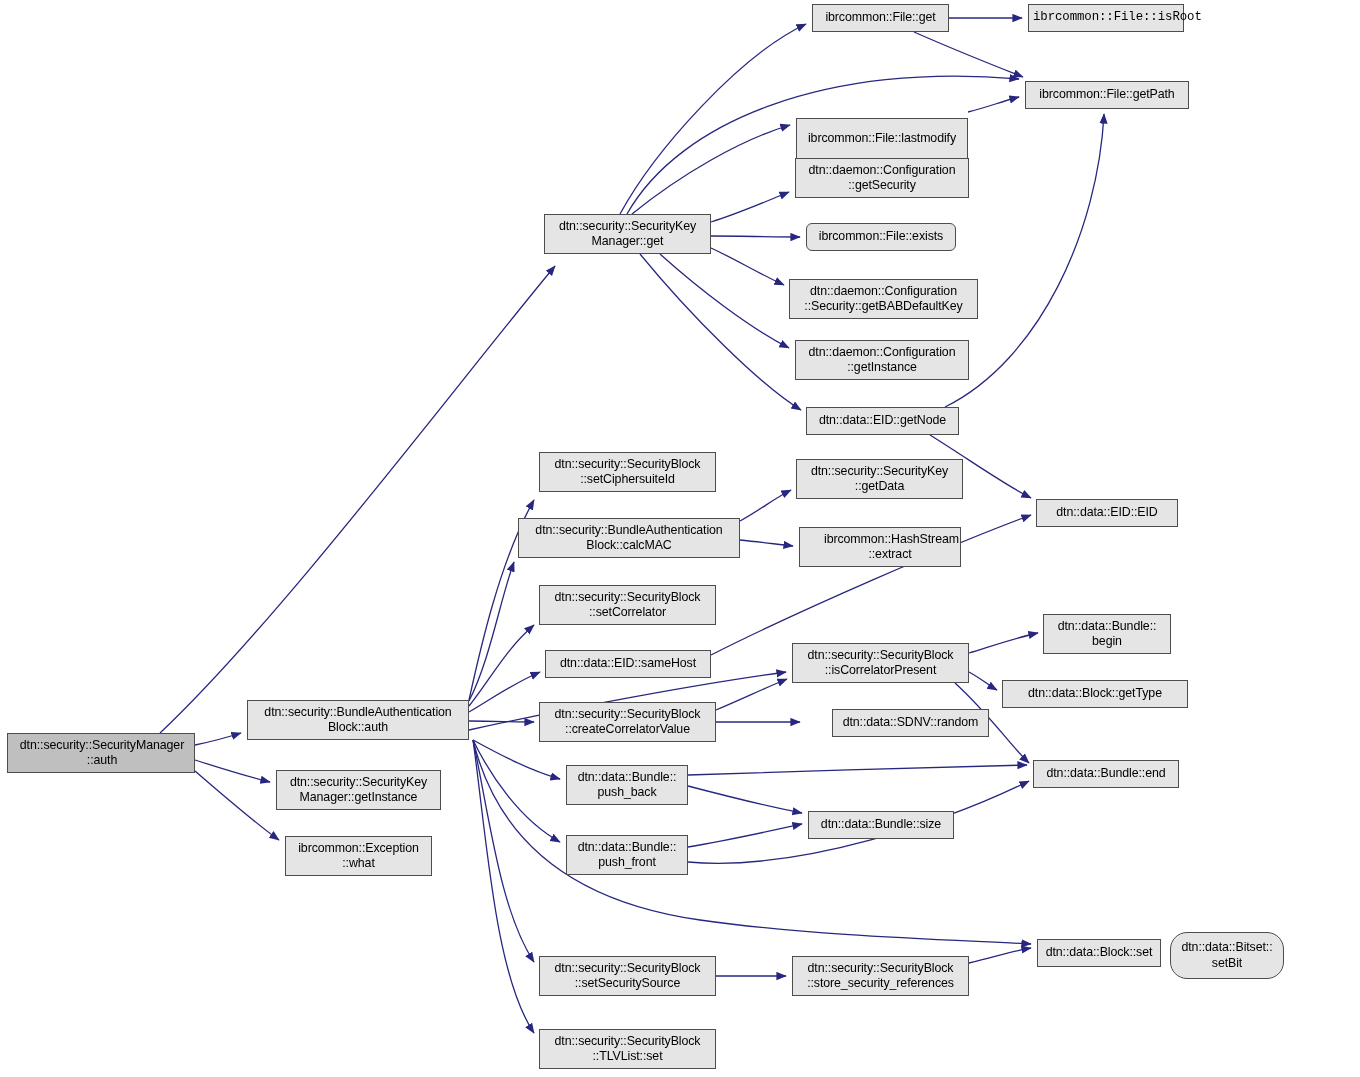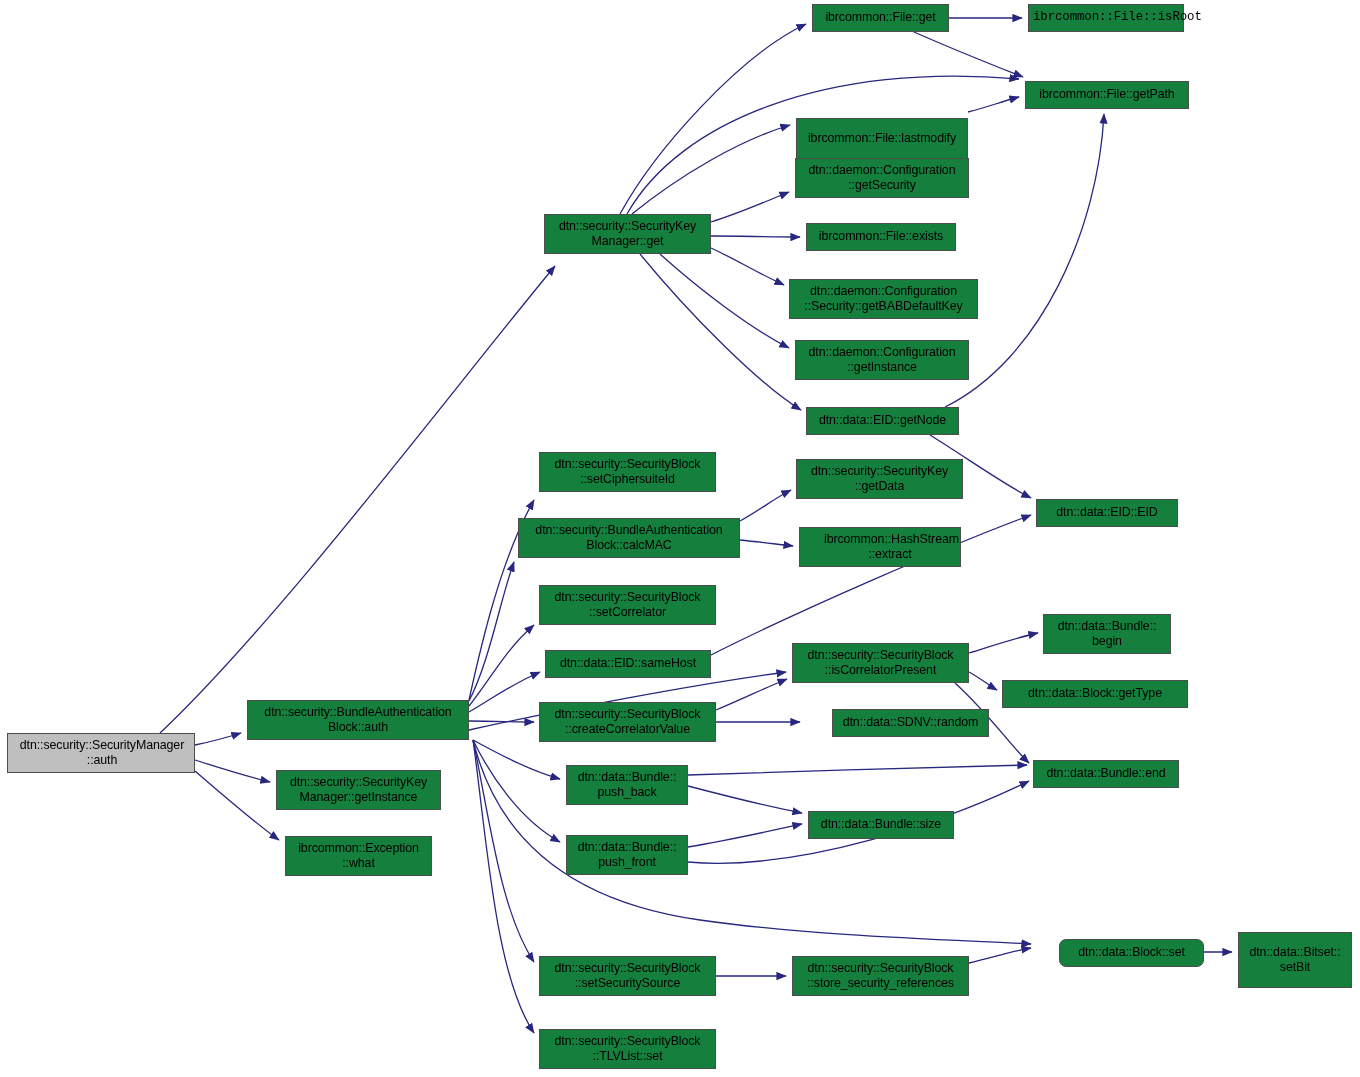--- a/index.html
+++ b/index.html
@@ -4,21 +4,21 @@
 <title>Call Graph</title>
 <style>
   html,body{margin:0;padding:0;background:#ffffff;}
   body{font-family:"Liberation Sans",sans-serif;}
   #graph-root{position:relative;width:1360px;height:1077px;background:#fff;overflow:hidden;}
   svg#edges{position:absolute;left:0;top:0;width:1360px;height:1077px;}
   .node{
     position:absolute;
     box-sizing:border-box;
     border:1px solid #4d4d4d;
-    background:#15803d;
+    background:#e5e5e5;
     display:flex;
     align-items:center;
     justify-content:center;
     text-align:center;
     font-family:"Liberation Sans",sans-serif;
     font-size:12.4px;
     line-height:15.5px;
     color:#000000;
     letter-spacing:-0.1px;
     white-space:pre-line;
@@ -94,21 +94,21 @@
       <div class="node" style="left: 285px; top: 836px; width: 147px; height: 40px;"><span>ibrcommon::Exception
 ::what</span></div>
       <div class="node" style="left: 544px; top: 214px; width: 167px; height: 40px;"><span>dtn::security::SecurityKey
 Manager::get</span></div>
       <div class="node" style="left: 812px; top: 4px; width: 137px; height: 28px;"><span>ibrcommon::File::get</span></div>
       <div class="node" style="left: 1028px; top: 4px; width: 156px; height: 28px; font-family: Liberation Mono, monospace;"><span>ibrcommon::File::isRoot</span></div>
       <div class="node" style="left: 1025px; top: 81px; width: 164px; height: 28px;"><span>ibrcommon::File::getPath</span></div>
       <div class="node" style="left: 796px; top: 106px; width: 172px; height: 41px; margin-top: 12px;"><span>ibrcommon::File::lastmodify</span></div>
       <div class="node" style="left: 795px; top: 158px; width: 174px; height: 40px;"><span>dtn::daemon::Configuration
 ::getSecurity</span></div>
-      <div class="node" style="left: 806px; top: 223px; width: 150px; height: 28px;"><span>ibrcommon::File::exists</span></div>
+      <div class="node" style="left: 806px; top: 223px; width: 150px; height: 28px; border-radius: 6px;"><span>ibrcommon::File::exists</span></div>
       <div class="node" style="left: 789px; top: 279px; width: 189px; height: 40px;"><span>dtn::daemon::Configuration
 ::Security::getBABDefaultKey</span></div>
       <div class="node" style="left: 795px; top: 340px; width: 174px; height: 40px;"><span>dtn::daemon::Configuration
 ::getInstance</span></div>
       <div class="node" style="left: 806px; top: 407px; width: 153px; height: 28px;"><span>dtn::data::EID::getNode</span></div>
       <div class="node" style="left: 1036px; top: 499px; width: 142px; height: 28px;"><span>dtn::data::EID::EID</span></div>
       <div class="node" style="left: 539px; top: 452px; width: 177px; height: 40px;"><span>dtn::security::SecurityBlock
 ::setCiphersuiteId</span></div>
       <div class="node" style="left: 518px; top: 518px; width: 222px; height: 40px;"><span>dtn::security::BundleAuthentication
 Block::calcMAC</span></div>
@@ -126,22 +126,22 @@
       <div class="node" style="left: 1002px; top: 680px; width: 186px; height: 28px;"><span>dtn::data::Block::getType</span></div>
       <div class="node" style="left: 539px; top: 702px; width: 177px; height: 40px;"><span>dtn::security::SecurityBlock
 ::createCorrelatorValue</span></div>
       <div class="node" style="left: 806px; top: 709px; width: 157px; height: 28px; margin-left: 26px;"><span>dtn::data::SDNV::random</span></div>
       <div class="node" style="left: 1033px; top: 760px; width: 146px; height: 28px; justify-content: flex-end;"><span>dtn::data::Bundle::end</span></div>
       <div class="node" style="left: 566px; top: 765px; width: 122px; height: 40px;"><span>dtn::data::Bundle::
 push_back</span></div>
       <div class="node" style="left: 808px; top: 811px; width: 146px; height: 28px; align-items: center;"><span>dtn::data::Bundle::size</span></div>
       <div class="node" style="left: 566px; top: 835px; width: 122px; height: 40px;"><span>dtn::data::Bundle::
 push_front</span></div>
-      <div class="node" style="left: 1059px; top: 939px; width: 145px; height: 28px; border-radius: 7px;"><span>dtn::data::Block::set</span></div>
-      <div class="node" style="left: 1238px; top: 932px; width: 114px; height: 56px;"><span>dtn::data::Bitset::
+      <div class="node" style="left: 1037px; top: 939px; width: 124px; height: 28px;"><span>dtn::data::Block::set</span></div>
+      <div class="node" style="left: 1170px; top: 932px; width: 114px; height: 47px; border-radius: 17px;"><span>dtn::data::Bitset::
 setBit</span></div>
       <div class="node" style="left: 539px; top: 956px; width: 177px; height: 40px;"><span>dtn::security::SecurityBlock
 ::setSecuritySource</span></div>
       <div class="node" style="left: 792px; top: 956px; width: 177px; height: 40px;"><span>dtn::security::SecurityBlock
 ::store_security_references</span></div>
       <div class="node" style="left: 539px; top: 1029px; width: 177px; height: 40px;"><span>dtn::security::SecurityBlock
 ::TLVList::set</span></div>
     </div>
 </div>
 

